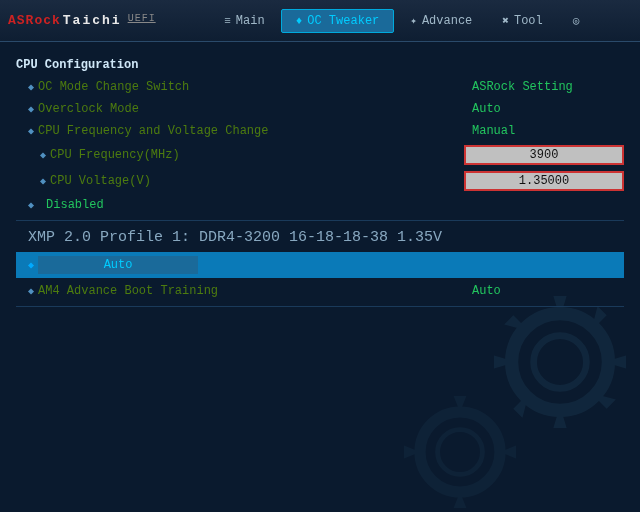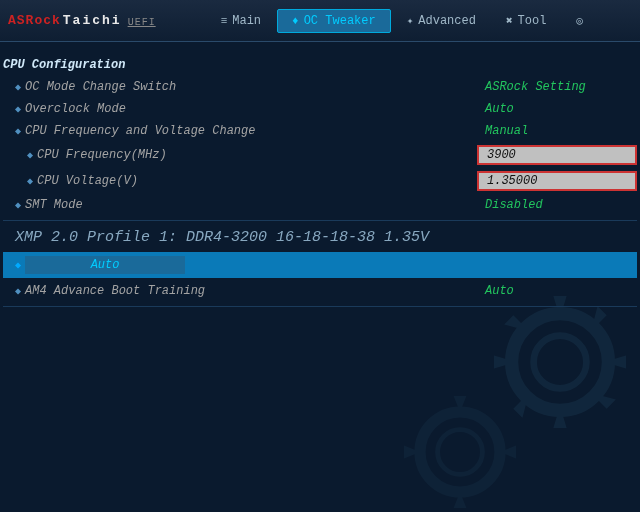--- a/index.html
+++ b/index.html
@@ -42,21 +42,21 @@
       display: flex;
       align-items: center;
       padding: 0 8px;
       border-bottom: 1px solid #2a4a6a;
       position: relative;
       z-index: 10;
     }
 
     .logo {
       display: flex;
-      align-items: flex-end;
+      align-items: flex-start;
       margin-right: 16px;
     }
 
     .logo-asrock {
       color: #cc2222;
       font-weight: bold;
       font-size: 13px;
       letter-spacing: 1px;
     }
 
@@ -100,23 +100,22 @@
       color: #00ccff;
       border: 1px solid #00aadd;
     }
 
     .nav-tab .tab-icon {
       font-size: 11px;
     }
 
     
     .content {
-      padding: 10px 3px;
+      padding: 10px 16px;
       position: relative;
-      font-style: italic;
     }
 
     
     .section-header {
       color: #d0e8f8;
       font-size: 12px;
       padding: 6px 0 4px 0;
       font-weight: bold;
     }
 
@@ -128,35 +127,36 @@
       font-size: 12px;
       min-height: 22px;
     }
 
     .setting-row.sub {
       padding-left: 24px;
     }
 
     .setting-label {
       flex: 1;
-      color: #a3a3a3;
+      color: #4d7c0f;
     }
 
     .setting-value {
       min-width: 160px;
       color: #22c55e;
       font-size: 12px;
       padding: 1px 8px;
     }
 
     .setting-value.highlighted {
       background: #c0c0c0;
       color: #111;
       border: 2px solid #cc3333;
       min-width: 160px;
+      text-align: center;
     }
 
     
     .divider {
       height: 1px;
       background: #1a3a5a;
       margin: 4px 0;
     }
 
     
@@ -231,21 +231,21 @@
     <div class="nav-tab">
       <span class="tab-icon">≡</span>
       <span>Main</span>
     </div>
     <div class="nav-tab active">
       <span class="tab-icon">♦</span>
       <span>OC Tweaker</span>
     </div>
     <div class="nav-tab">
       <span class="tab-icon">✦</span>
-      <span>Advanced</span>
+      <span>Advance</span>
     </div>
     <div class="nav-tab">
       <span class="tab-icon">✖</span>
       <span>Tool</span>
     </div>
     <div class="nav-tab">
       <span class="tab-icon">◎</span>
     </div>
   </div>
 </div>
@@ -279,21 +279,20 @@
   </div>
 
   <div class="setting-row sub">
     <span class="bullet">◆</span>
     <span class="setting-label">CPU Voltage(V)</span>
     <span class="setting-value highlighted">1.35000</span>
   </div>
 
   <div class="setting-row">
     <span class="bullet">◆</span>
-    <span class="setting-label">SMT Mode</span>
     <span class="setting-value">Disabled</span>
   </div>
 
   <div class="divider"></div>
 
 
   <div class="xmp-info">XMP 2.0 Profile 1: DDR4-3200 16-18-18-38 1.35V</div>
 
   <div class="load-xmp-row">
     <span class="bullet-active">◆</span>

